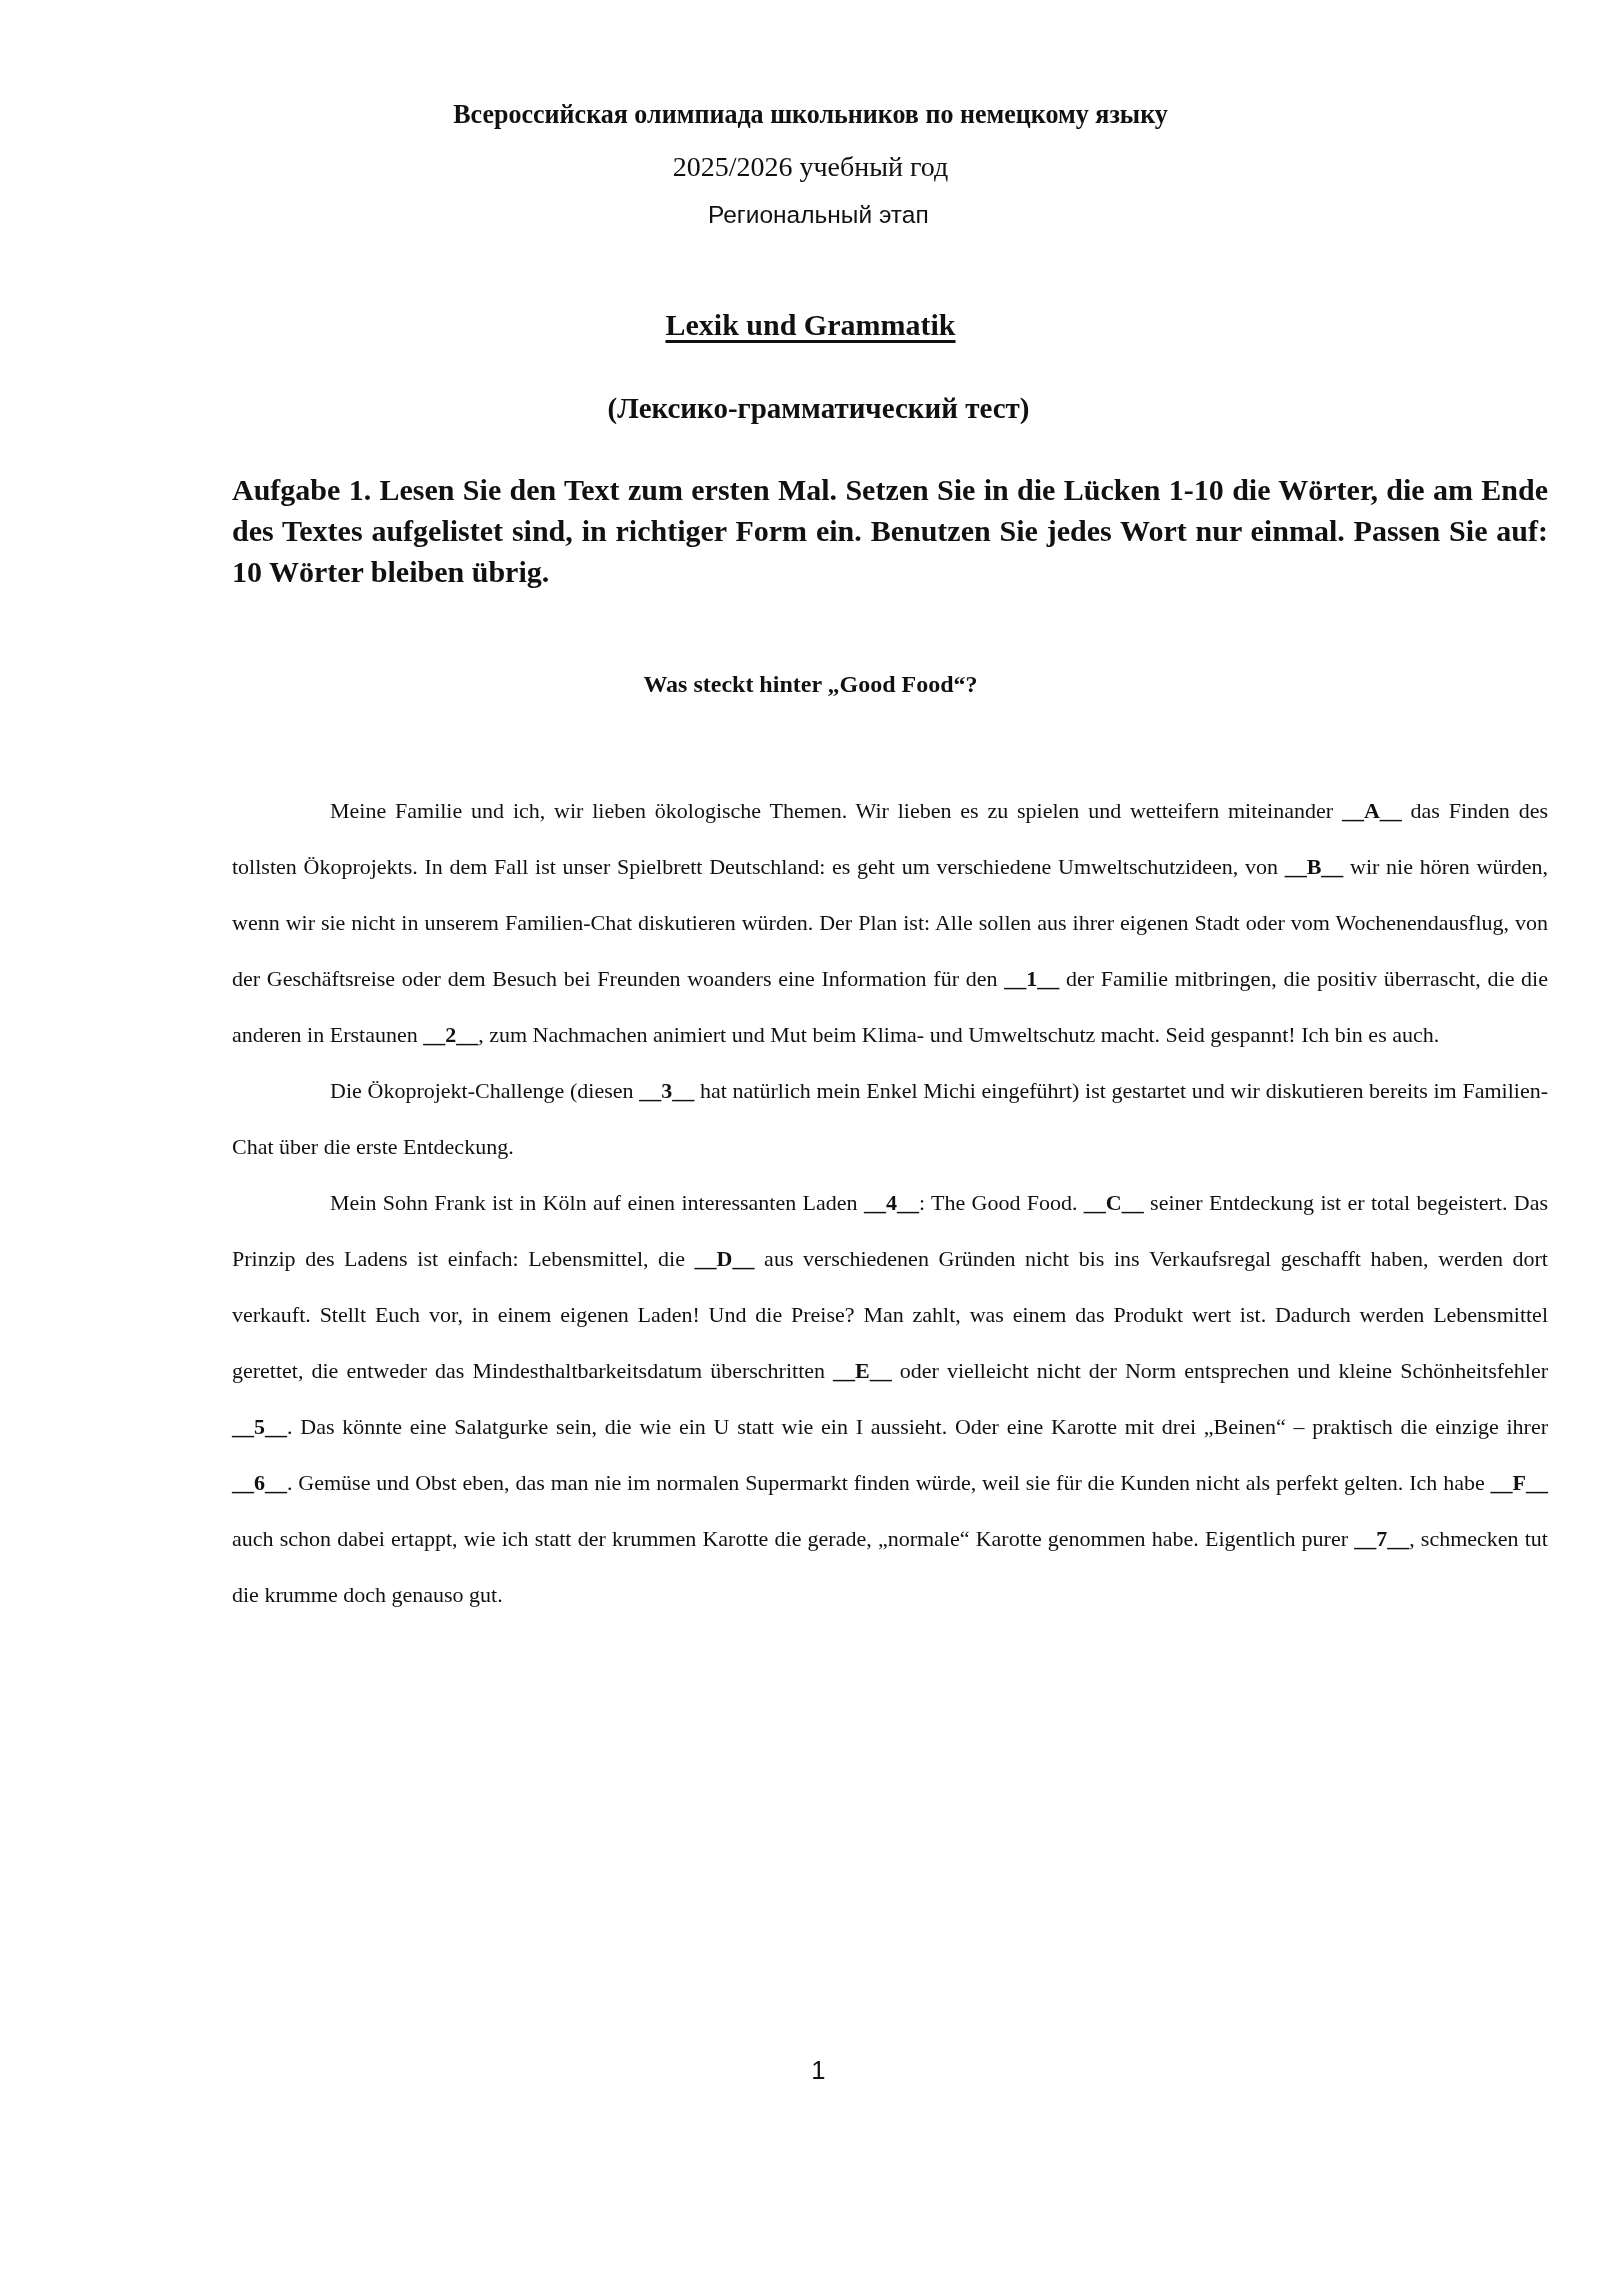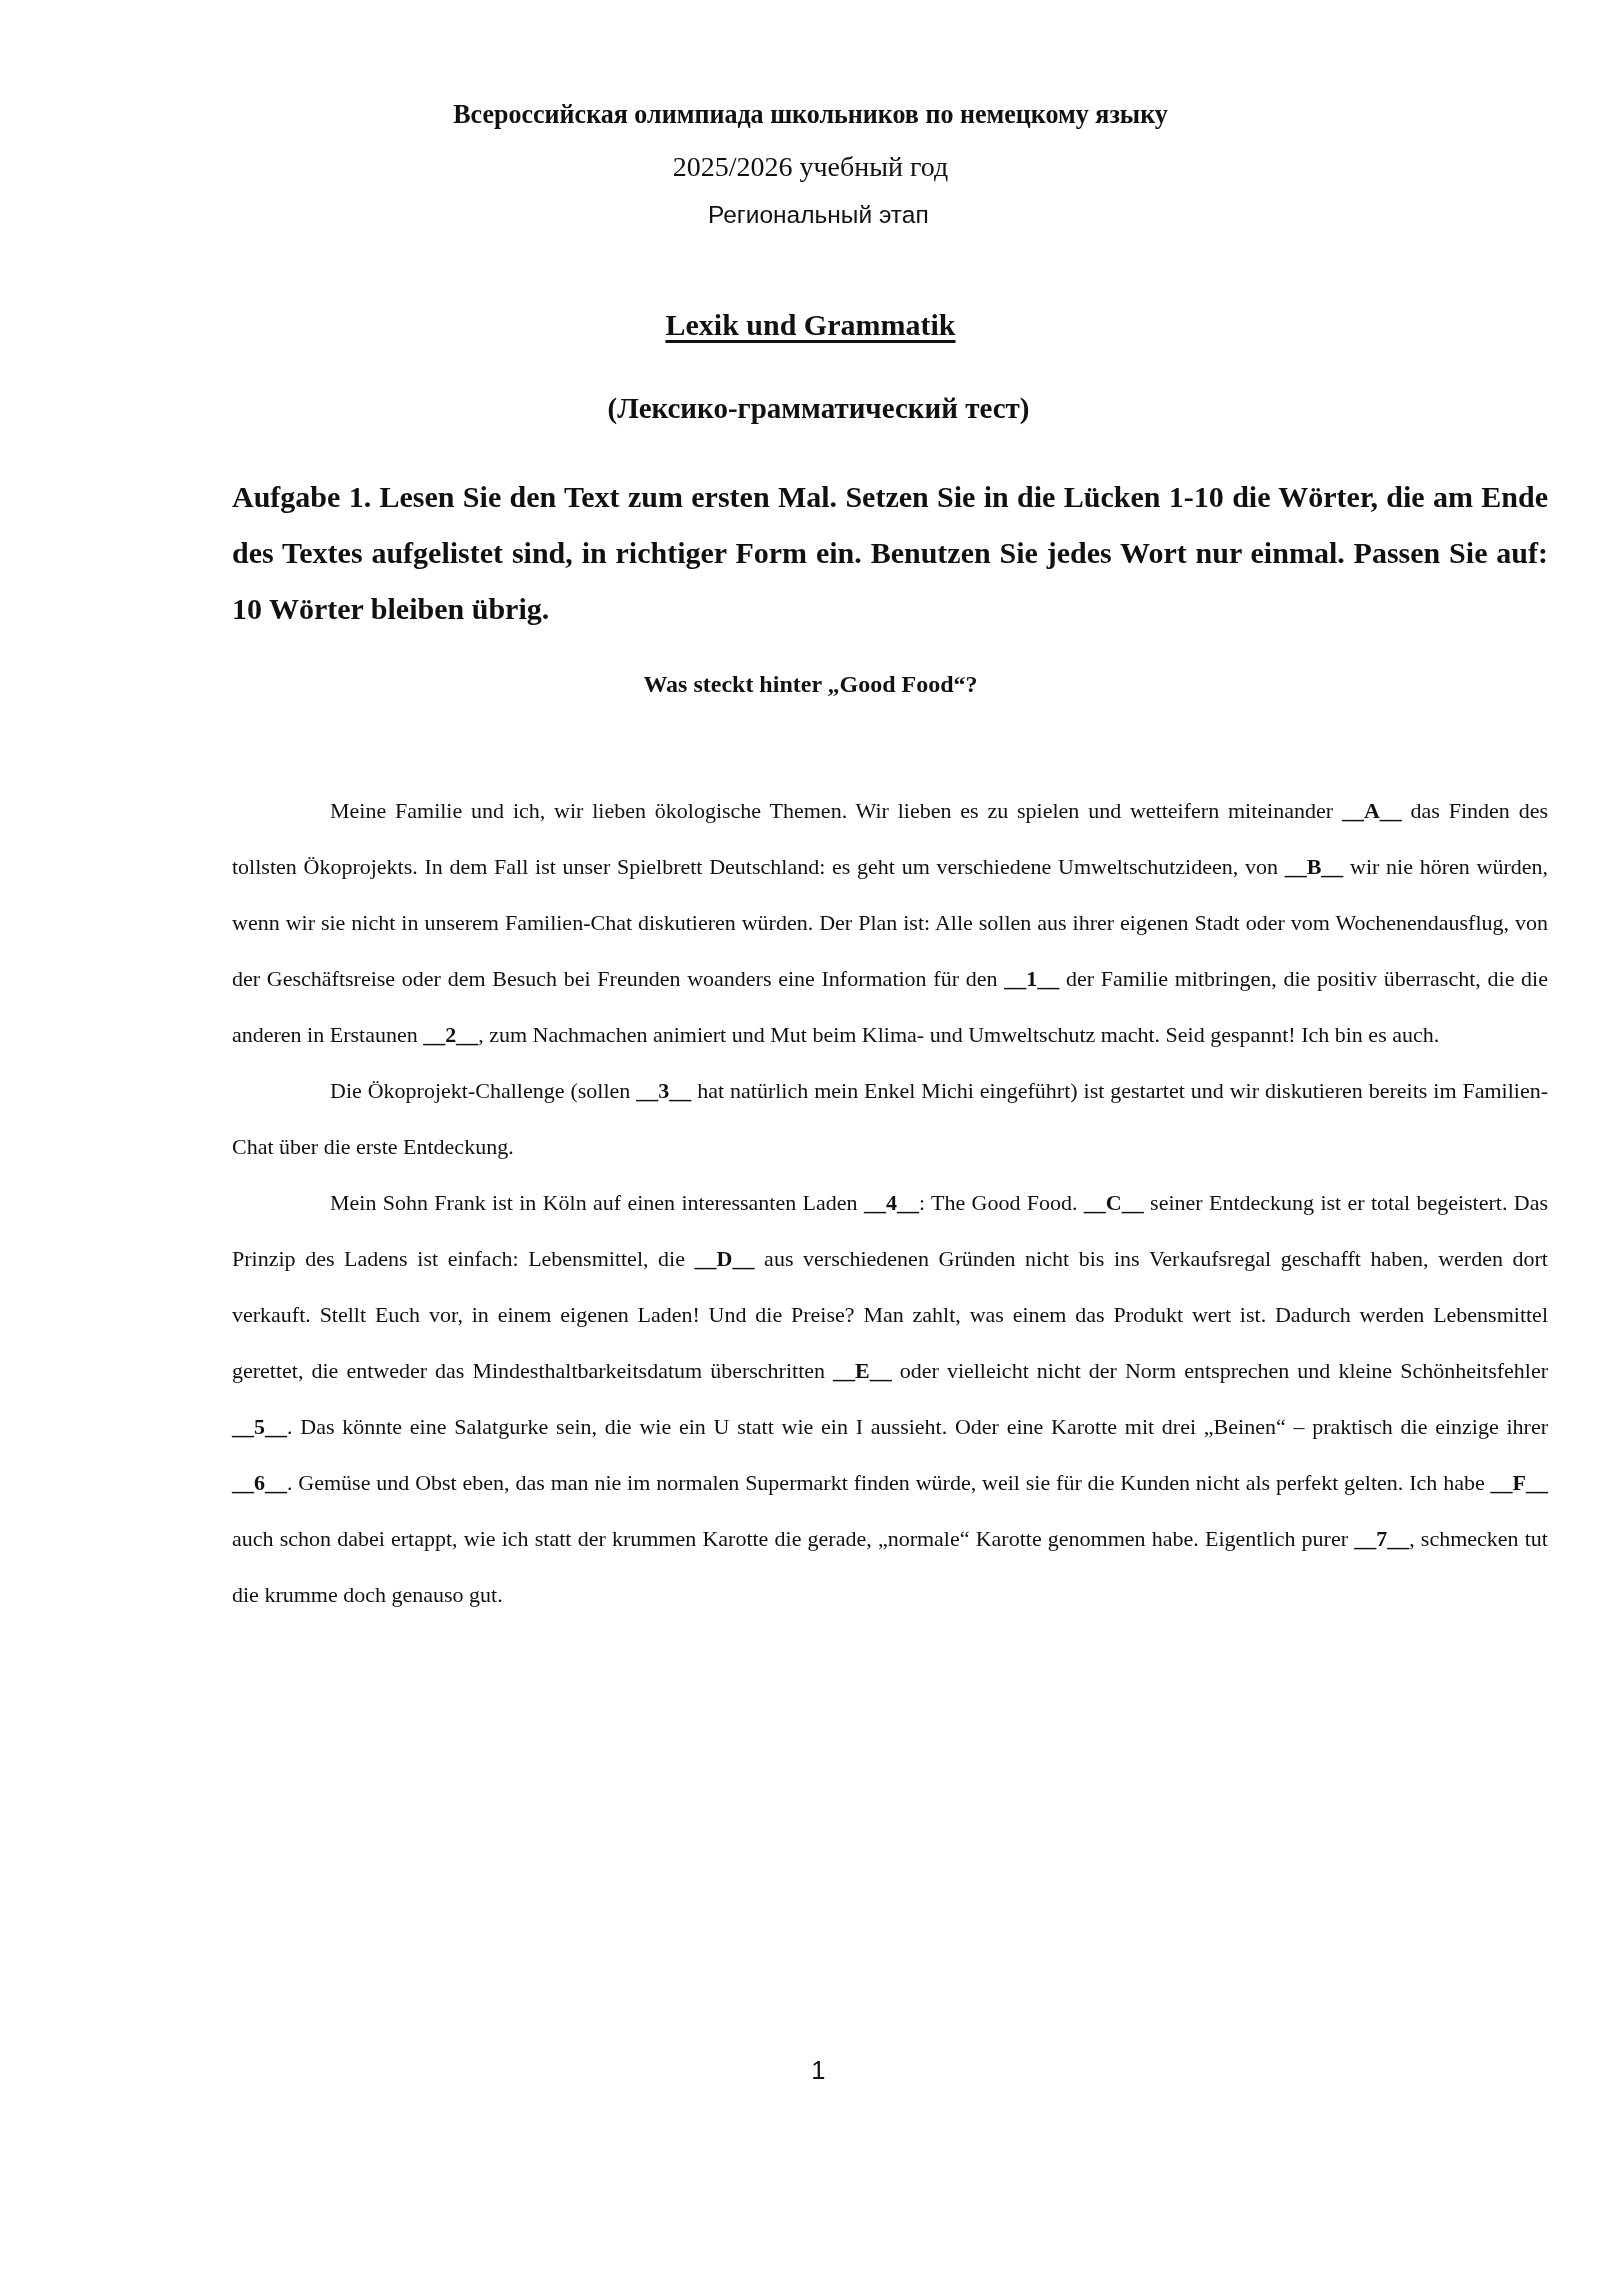--- a/index.html
+++ b/index.html
@@ -6,21 +6,21 @@
   body { width:1621px; height:2293px; position:relative; overflow:hidden; color:#111; }
   .serif { font-family: "Liberation Serif", serif; }
   .sans { font-family: "Liberation Sans", sans-serif; }
   .center { position:absolute; left:0; width:1621px; text-align:center; }
   .h1 { top:98px; font-size:28px; font-weight:bold; transform:scaleX(0.93); }
   .h2 { top:151px; font-size:28px; font-weight:normal; }
   .h3 { top:201px; font-size:24.5px; left:7.8px; }
   .title { top:308px; font-size:30px; font-weight:bold; }
   .title span { text-decoration:underline; text-decoration-thickness:2.9px; text-underline-offset:4.9px; }
   .subtitle { top:392px; font-size:29px; font-weight:bold;padding-left:8px; }
-  .task { position:absolute; left:232px; width:1316px; top:469px; font-size:30px; font-weight:bold; line-height:56px; text-align:justify; }
+  .task { position:absolute; left:232px; width:1316px; top:469px; font-size:30px; font-weight:bold; line-height:41px; text-align:justify; }
   .texttitle { top:671px; font-size:24px; font-weight:bold; }
   .body { position:absolute; left:232px; width:1316px; top:783px; font-size:22px; line-height:56px; text-align:justify; }
   .body p { margin:0; text-indent:98px; }
   .gap { font-weight:bold; }
   .pagenum { position:absolute; top:2056px; left:0; width:1621px; text-align:center; font-size:25.5px; padding-left:7.8px; }
 </style>
 </head>
 <body>
 
 <div class="center serif h1">Всероссийская олимпиада школьников по немецкому языку</div>
@@ -29,18 +29,18 @@
 
 <div class="center serif title"><span>Lexik und Grammatik</span></div>
 <div class="center serif subtitle">(Лексико-грамматический тест)</div>
 
 <div class="serif task">Aufgabe 1. Lesen Sie den Text zum ersten Mal. Setzen Sie in die Lücken 1-10 die Wörter, die am Ende des Textes aufgelistet sind, in richtiger Form ein. Benutzen Sie jedes Wort nur einmal. Passen Sie auf: 10 Wörter bleiben übrig.</div>
 
 <div class="center serif texttitle">Was steckt hinter „Good Food“?</div>
 
 <div class="serif body" id="body-text">
     <p><span>Meine Familie und ich, wir lieben ökologische Themen. Wir lieben es zu spielen und wetteifern miteinander </span><span class="gap">__A__</span><span> das Finden des tollsten Ökoprojekts.  In dem Fall ist unser Spielbrett Deutschland: es geht um verschiedene Umweltschutzideen, von </span><span class="gap">__B__</span><span> wir nie hören würden, wenn wir sie nicht in unserem Familien-Chat diskutieren würden. Der Plan ist: Alle sollen aus ihrer eigenen Stadt oder vom Wochenendausflug, von der Geschäftsreise oder dem Besuch bei Freunden woanders eine Information für den </span><span class="gap">__1__</span><span> der Familie mitbringen, die positiv überrascht, die die anderen in Erstaunen </span><span class="gap">__2__</span><span>, zum Nachmachen animiert und Mut beim Klima- und Umweltschutz macht. Seid gespannt! Ich bin es auch.</span></p>
-    <p><span>Die Ökoprojekt-Challenge (sollen </span><span class="gap">__3__</span><span> hat natürlich mein Enkel Michi eingeführt) ist gestartet und wir diskutieren bereits im Familien-Chat über die erste Entdeckung.</span></p>
+    <p><span>Die Ökoprojekt-Challenge (diesen </span><span class="gap">__3__</span><span> hat natürlich mein Enkel Michi eingeführt) ist gestartet und wir diskutieren bereits im Familien-Chat über die erste Entdeckung.</span></p>
     <p><span>Mein Sohn Frank ist in Köln auf einen interessanten Laden </span><span class="gap">__4__</span><span>: The Good Food. </span><span class="gap">__C__</span><span> seiner Entdeckung ist er total begeistert. Das Prinzip des Ladens ist einfach: Lebensmittel, die </span><span class="gap">__D__</span><span> aus verschiedenen Gründen nicht bis ins Verkaufsregal geschafft haben, werden dort verkauft. Stellt Euch vor, in einem eigenen Laden! Und die Preise? Man zahlt, was einem das Produkt wert ist. Dadurch werden Lebensmittel gerettet, die entweder das Mindesthaltbarkeitsdatum überschritten </span><span class="gap">__E__</span><span> oder vielleicht nicht der Norm entsprechen und kleine Schönheitsfehler </span><span class="gap">__5__</span><span>. Das könnte eine Salatgurke sein, die wie ein U statt wie ein I aussieht. Oder eine Karotte mit drei „Beinen“ – praktisch die einzige ihrer </span><span class="gap">__6__</span><span>. Gemüse und Obst eben, das man nie im normalen Supermarkt finden würde, weil sie für die Kunden nicht als perfekt gelten. Ich habe </span><span class="gap">__F__</span><span> auch schon dabei ertappt, wie ich statt der krummen Karotte die gerade, „normale“ Karotte genommen habe. Eigentlich purer </span><span class="gap">__7__</span><span>, schmecken tut die krumme doch genauso gut.</span></p>
   </div>
 
 <div class="sans pagenum">1</div>
 
 
 </body></html>

